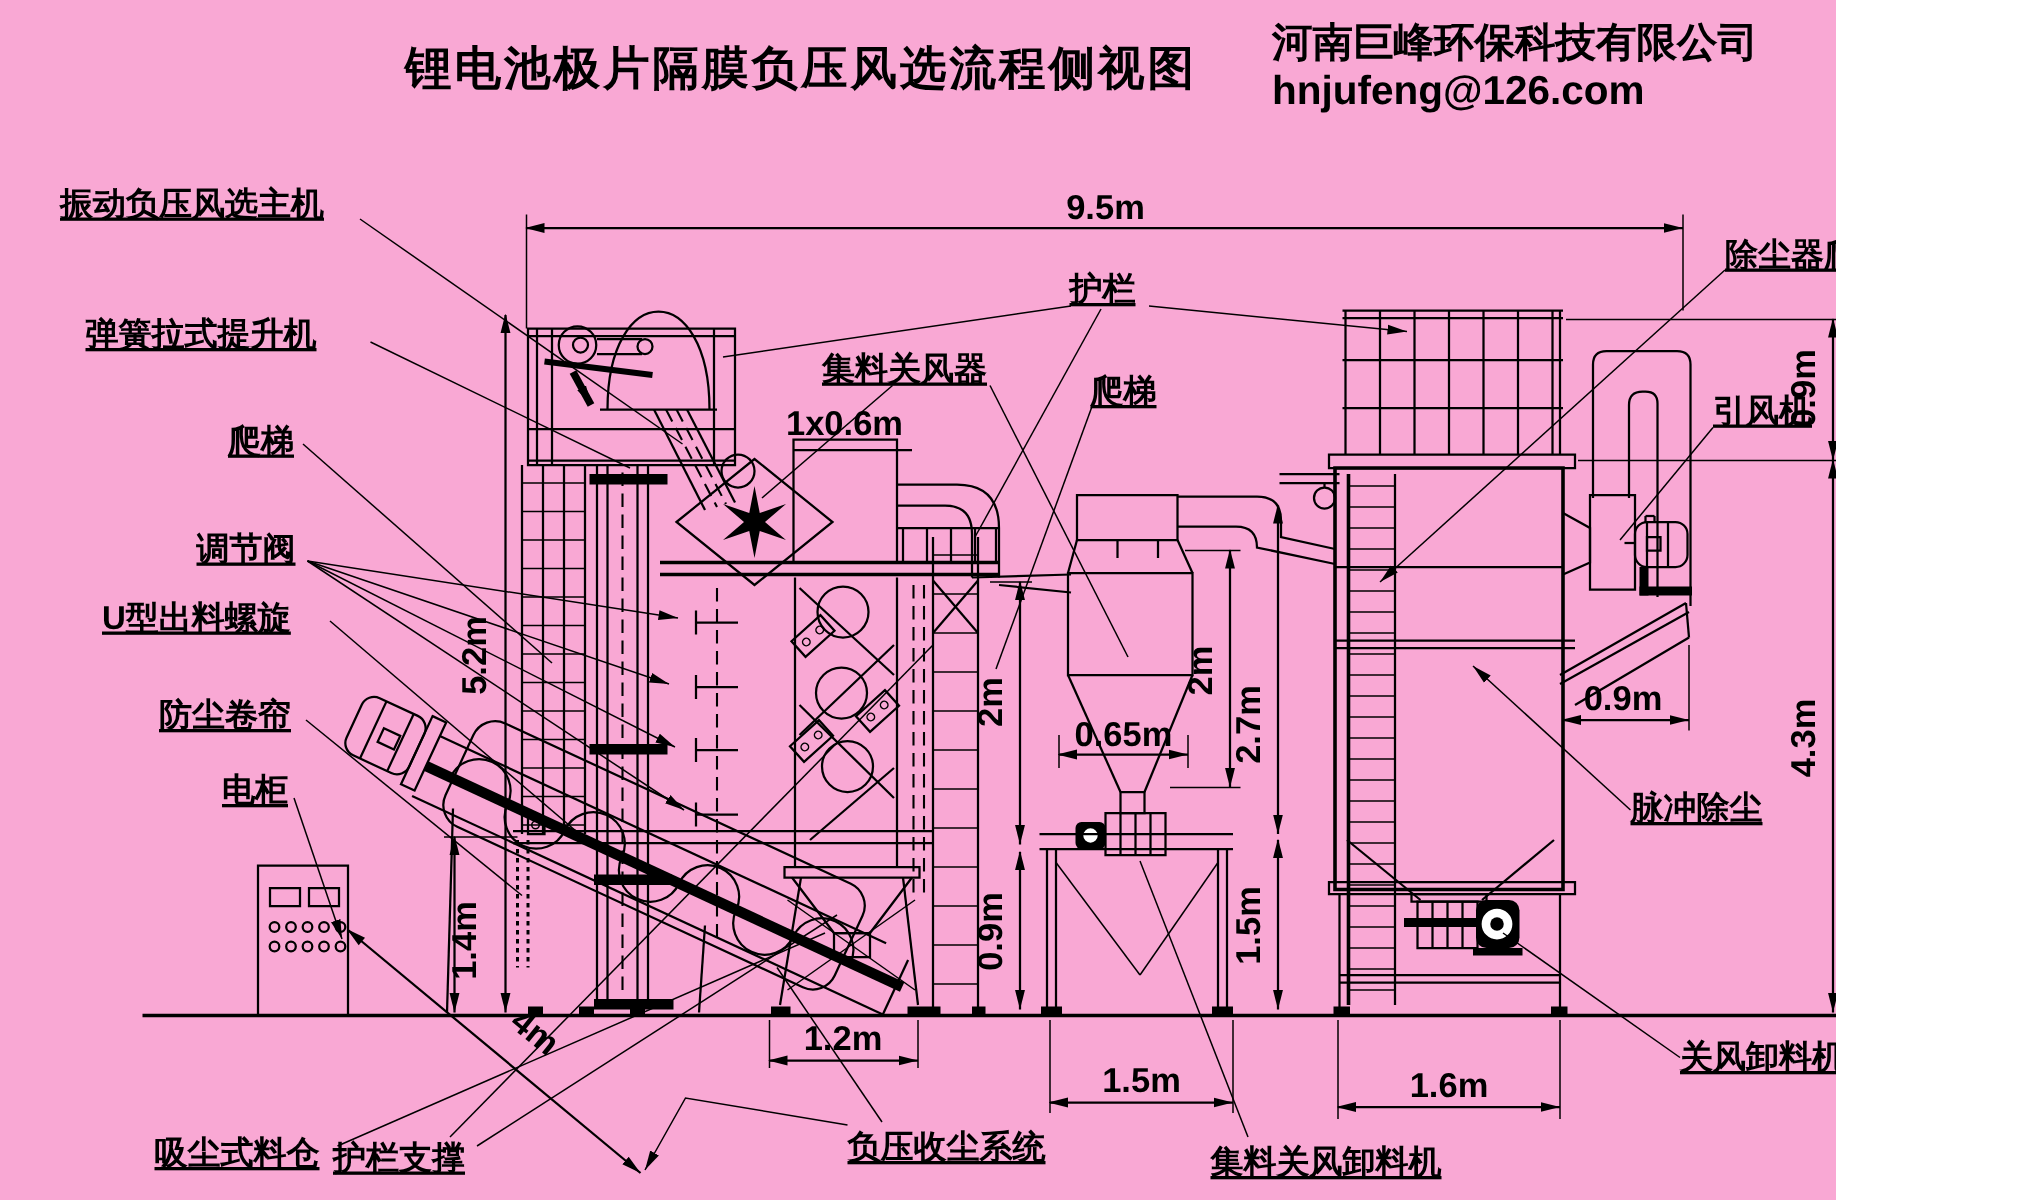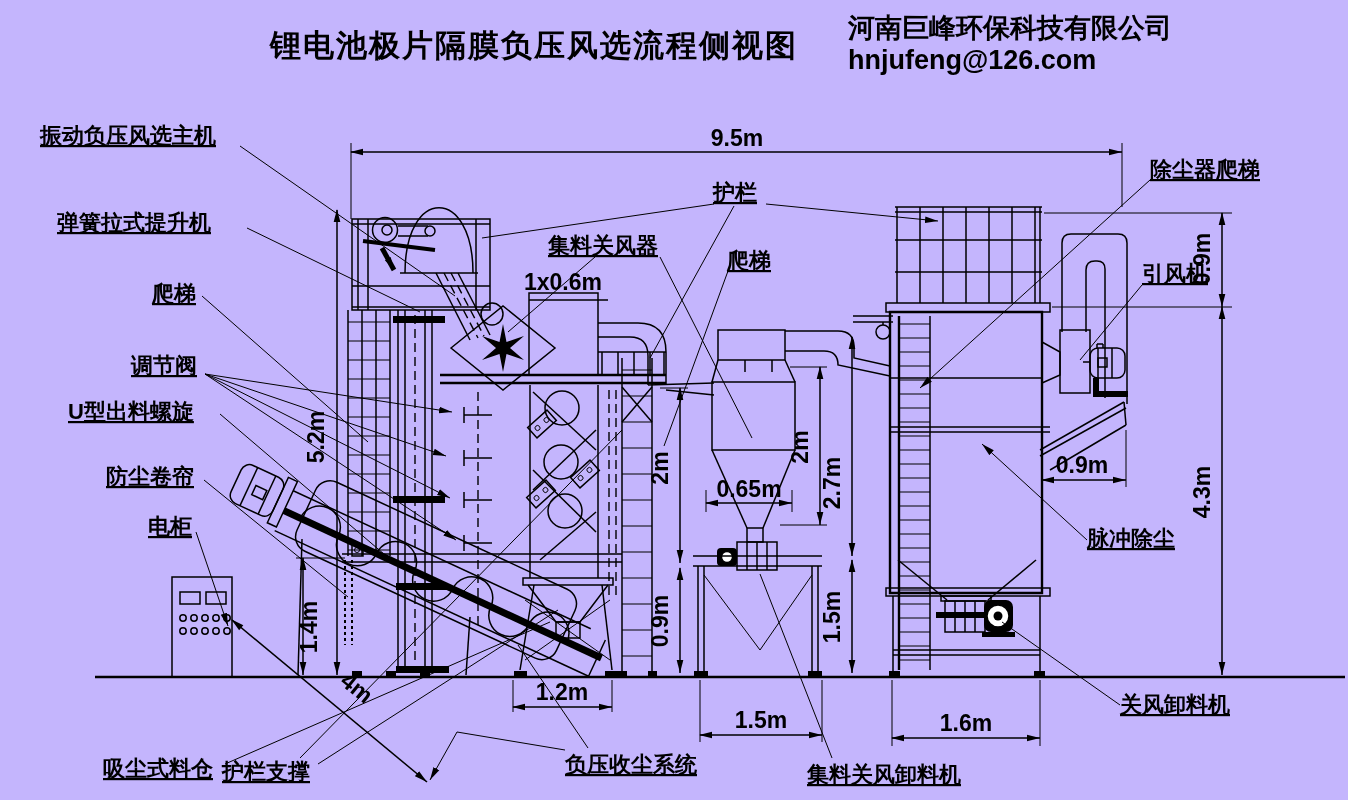--- a/index.html
+++ b/index.html
@@ -1,16 +1,16 @@
 <!DOCTYPE html>
 <html><head>
 <meta charset="utf-8">
 <style>
   html,body{margin:0;padding:0;background:#ffffff;}
-  .stage{width:1348px;height:800px;position:relative;background:#c4b5fd;overflow:hidden;}
+  .stage{width:1224px;height:800px;position:relative;background:#f9a8d4;overflow:hidden;}
   svg{display:block;}
   svg *{vector-effect:non-scaling-stroke;}
   .ln{stroke:#000;stroke-width:1.5;fill:none;}
   .thin{stroke:#000;stroke-width:1;fill:none;}
   .thk{stroke:#000;stroke-width:2.4;fill:none;}
   .blk{fill:#000;stroke:none;}
   .dash{stroke:#000;stroke-width:1.4;fill:none;stroke-dasharray:9 5;}
   .dot{stroke:#000;stroke-width:2;fill:none;stroke-dasharray:3 3;}
   .lbl{font:bold 22px "Liberation Sans",sans-serif;fill:#000;text-decoration:underline;}
   .dim{font:bold 23px "Liberation Sans",sans-serif;fill:#000;}

